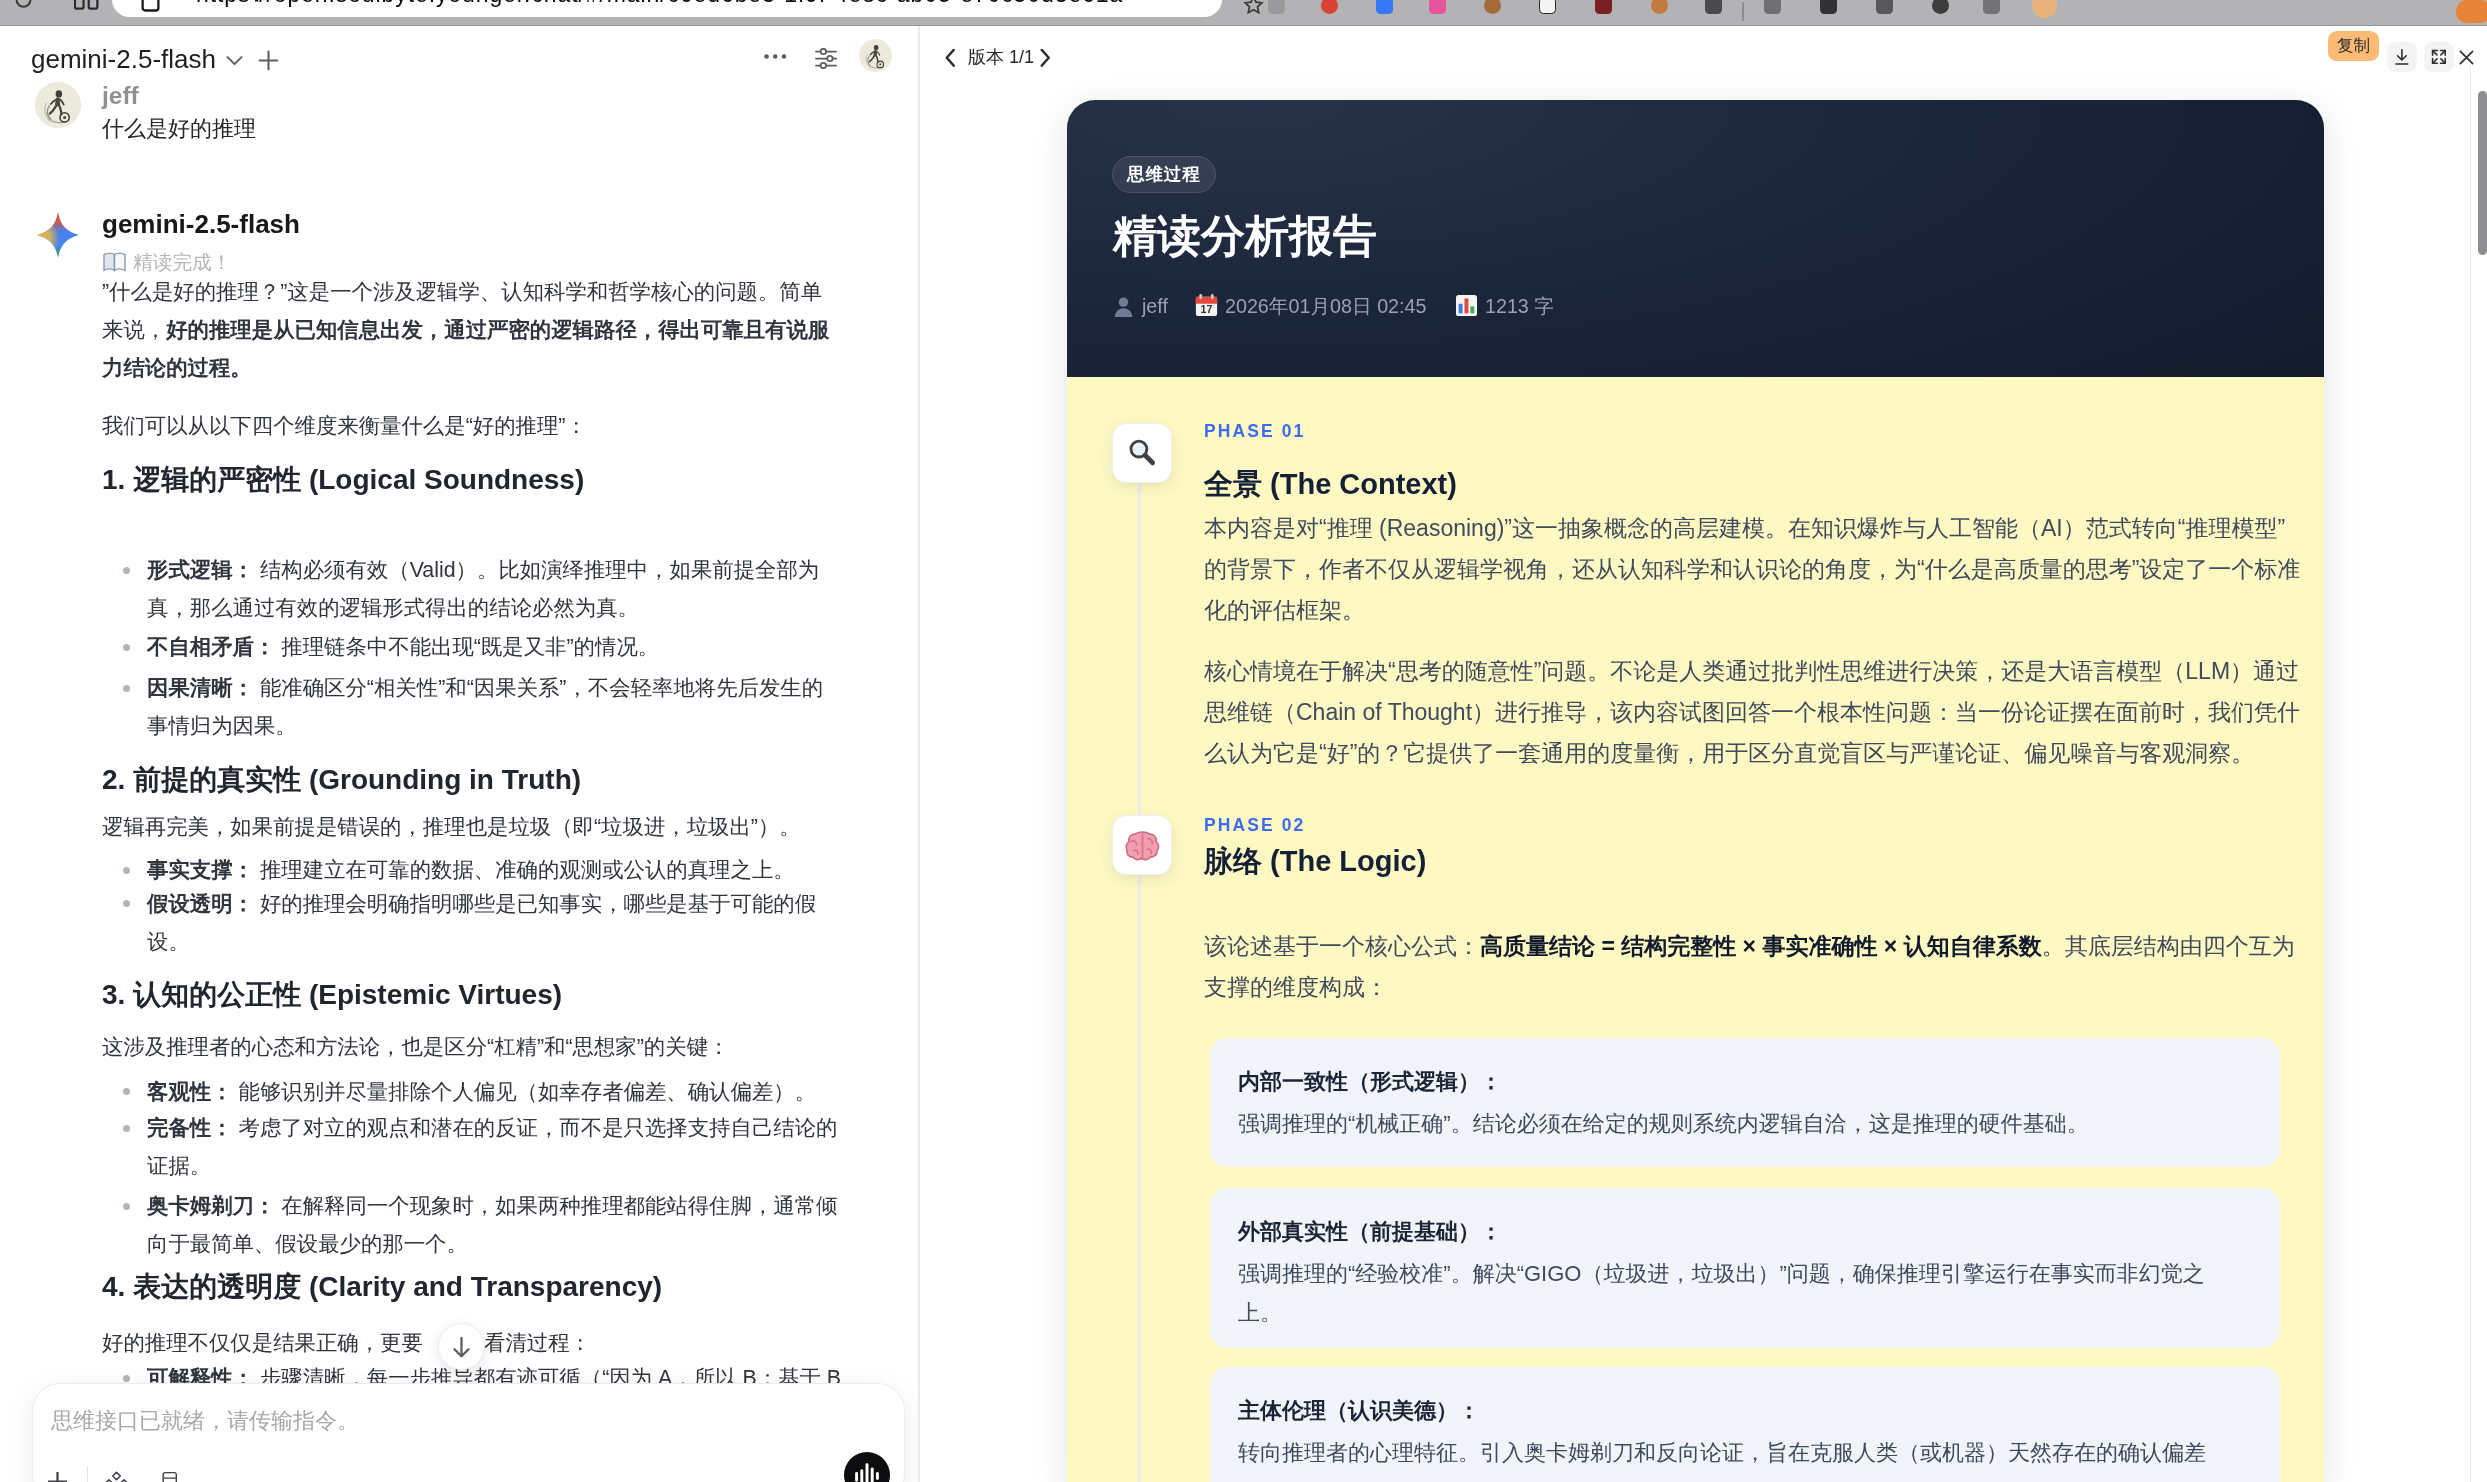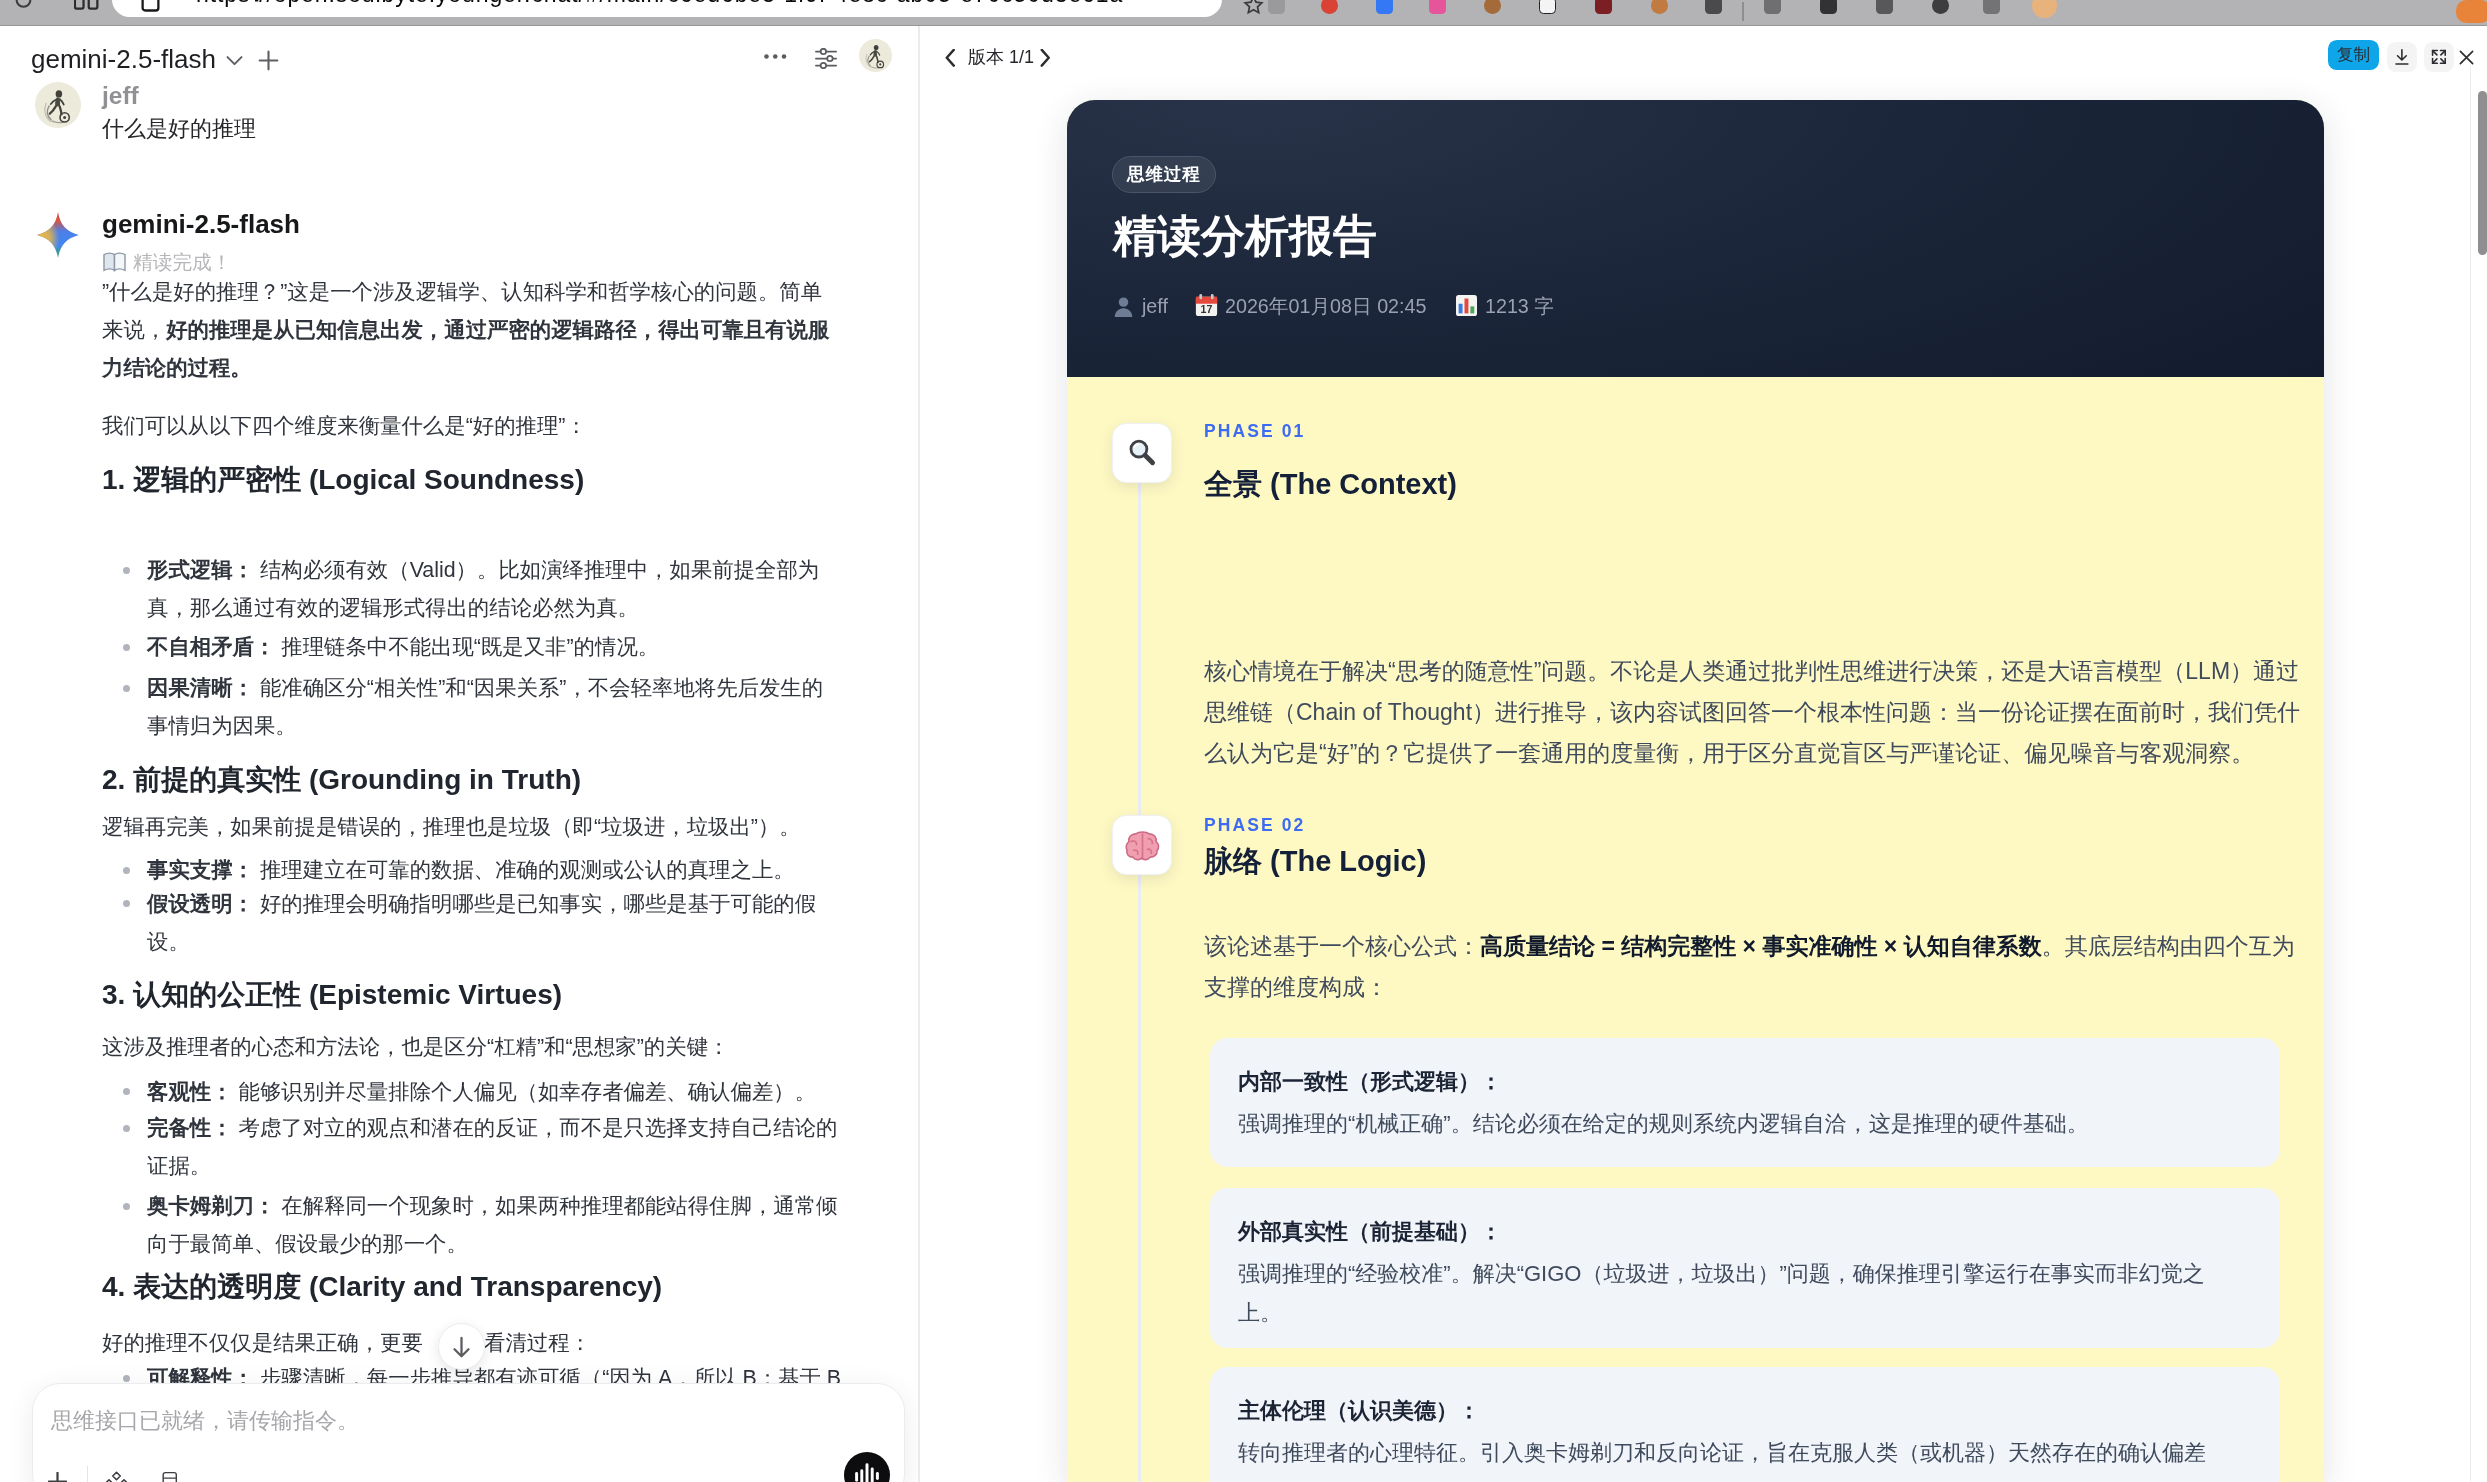--- a/index.html
+++ b/index.html
@@ -251,21 +251,21 @@
   <div id="right">
 
     <svg class="abs" style="left:25px; top:23px;" width="10.5" height="17.5" viewBox="0 0 12 20">
         <path d="M10 1L2 10l8 9" fill="none" stroke="#2c2d31" stroke-width="2.8" stroke-linecap="round" stroke-linejoin="round"></path>
       </svg>
     <div class="abs" style="left:48px; top:22px; font-size:18px; line-height:19px; color:#26272b;">版本 1/1</div>
     <svg class="abs" style="left:120px; top:23px;" width="10.5" height="17.5" viewBox="0 0 12 20">
         <path d="M2 1l8 9-8 9" fill="none" stroke="#2c2d31" stroke-width="2.8" stroke-linecap="round" stroke-linejoin="round"></path>
       </svg>
 
-    <div class="abs" style="left:1408px; top:14px; width:51px; height:30px; background:#0ea5e9; border-radius:8.8px; text-align:center; font-size:16.6px; line-height:30px; color:#2c2d31;">复制</div>
+    <div class="abs" style="left:1408px; top:5px; width:51px; height:30px; background:#fdba74; border-radius:8.8px; text-align:center; font-size:16.6px; line-height:30px; color:#2c2d31;">复制</div>
     <div class="abs" style="left:1467px; top:15.8px; width:30px; height:30px; background:#f4f4f5; border-radius:8.8px;">
       <svg style="margin:7px auto 0;" width="15.8" height="15.8" viewBox="0 0 20 20">
           <path d="M10 1v12M4.5 8.5l5.5 5.5 5.5-5.5" fill="none" stroke="#2c2d31" stroke-width="2" stroke-linecap="round" stroke-linejoin="round"></path>
           <line x1="2.5" y1="19" x2="17.5" y2="19" stroke="#2c2d31" stroke-width="2" stroke-linecap="round"></line>
         </svg>
     </div>
     <div class="abs" style="left:1504px; top:15.8px; width:30px; height:30px; background:#f4f4f5; border-radius:8.8px;">
       <svg style="margin:7px auto 0;" width="15.8" height="15.8" viewBox="0 0 20 20">
           <g fill="none" stroke="#2c2d31" stroke-width="2" stroke-linecap="round" stroke-linejoin="round">
             <path d="M12 2h6v6"></path>
@@ -314,20 +314,21 @@
 
       <div class="phbox" style="top:323px;">
         <svg width="30" height="30" viewBox="0 0 34 34">
           <circle cx="13.5" cy="12.5" r="9" fill="#e6f0f7" stroke="#3f4044" stroke-width="3.2"></circle>
           <path d="M8.5 10 A6.5 6.5 0 0 1 13 7.2" stroke="#fff" stroke-width="2" fill="none" stroke-linecap="round"></path>
           <line x1="20.5" y1="19.5" x2="29" y2="28" stroke="#3f4044" stroke-width="5.4" stroke-linecap="round"></line>
         </svg>
       </div>
       <div class="phlabel" style="top:321px;">PHASE 01</div>
       <div class="phtitle" style="top:368px;">全景 (The Context)</div>
+      <div class="rp" style="top:408px;">本内容是对“推理 (Reasoning)”这一抽象概念的高层建模。在知识爆炸与人工智能（AI）范式转向“推理模型”<br>的背景下，作者不仅从逻辑学视角，还从认知科学和认识论的角度，为“什么是高质量的思考”设定了一个标准<br>化的评估框架。</div>
       <div class="rp" style="top:551px;">核心情境在于解决“思考的随意性”问题。不论是人类通过批判性思维进行决策，还是大语言模型（LLM）通过<br>思维链（Chain of Thought）进行推导，该内容试图回答一个根本性问题：当一份论证摆在面前时，我们凭什<br>么认为它是“好”的？它提供了一套通用的度量衡，用于区分直觉盲区与严谨论证、偏见噪音与客观洞察。</div>
 
       <div class="phbox" style="top:715px;">
         <svg width="37" height="31" viewBox="0 0 38 32">
           <path d="M12 4 C7 4 4 8 5 12 C2 14 1.5 18 3 21 C2 25 5 28 9 28 C11 31 16 31.5 18 29 C20 31.5 25 31 27 28 C31 28 34.5 25.5 34 21.5 C36.5 18.5 36 14 33 12 C34 8 31 4 26 4 C23 1.5 15 1.5 12 4 Z" fill="#f09fb0"></path>
           <path d="M19 3.5 V29" stroke="#d9748c" stroke-width="1.8" fill="none"></path>
           <path d="M7 12 C10 10 13 12 13 15 M25 9 C28 9 30 12 29 14 M10 21 C13 20 15 22 14 25 M24 20 C27 19 29 22 28 24" stroke="#d9748c" stroke-width="1.8" fill="none" stroke-linecap="round"></path>
           <path d="M12 4 C7 4 4 8 5 12 C2 14 1.5 18 3 21 C2 25 5 28 9 28 C11 31 16 31.5 18 29 C20 31.5 25 31 27 28 C31 28 34.5 25.5 34 21.5 C36.5 18.5 36 14 33 12 C34 8 31 4 26 4 C23 1.5 15 1.5 12 4 Z" fill="none" stroke="#cb6a83" stroke-width="1.6"></path>
         </svg>
       </div>

